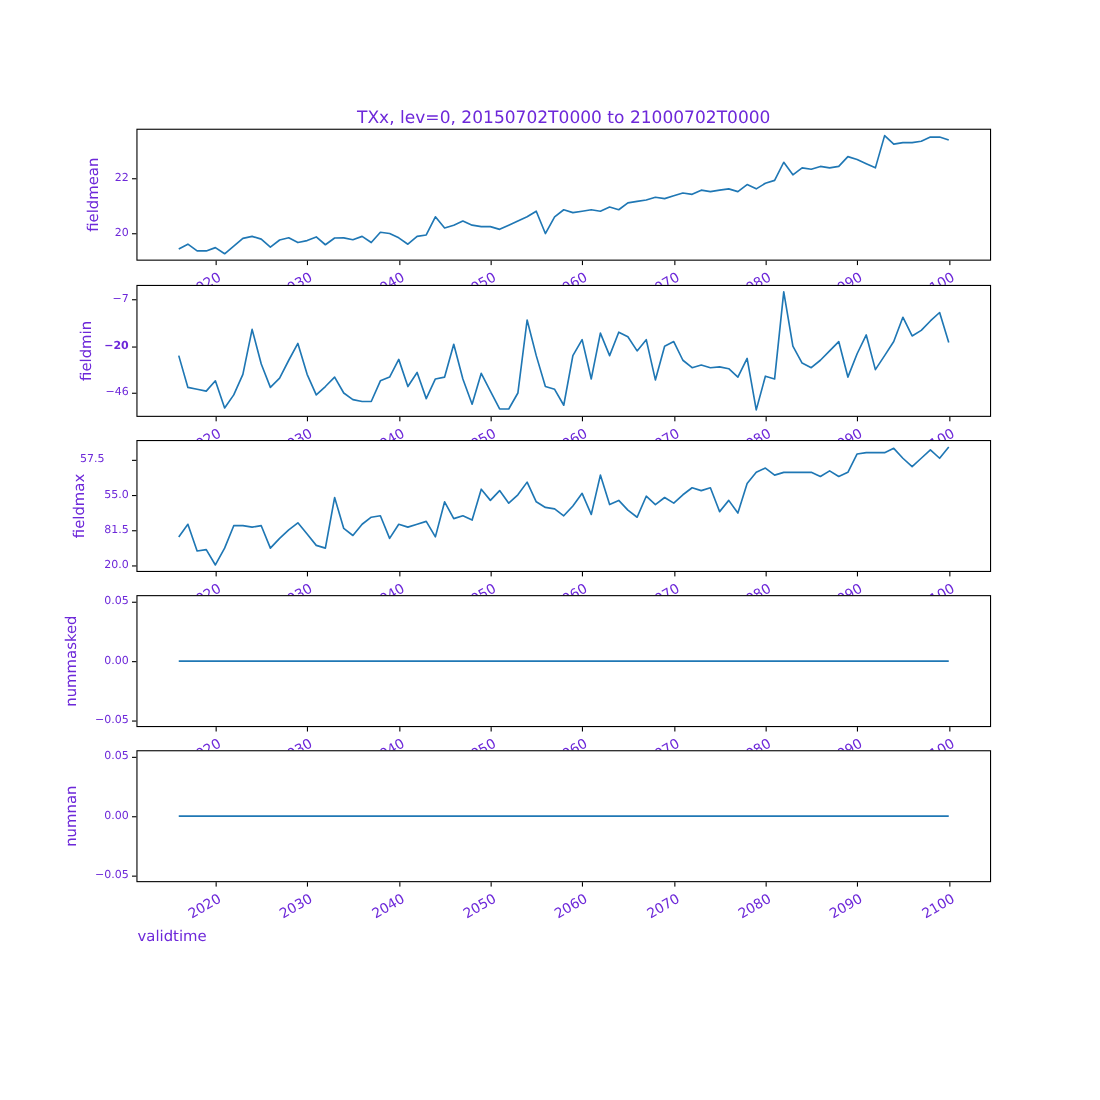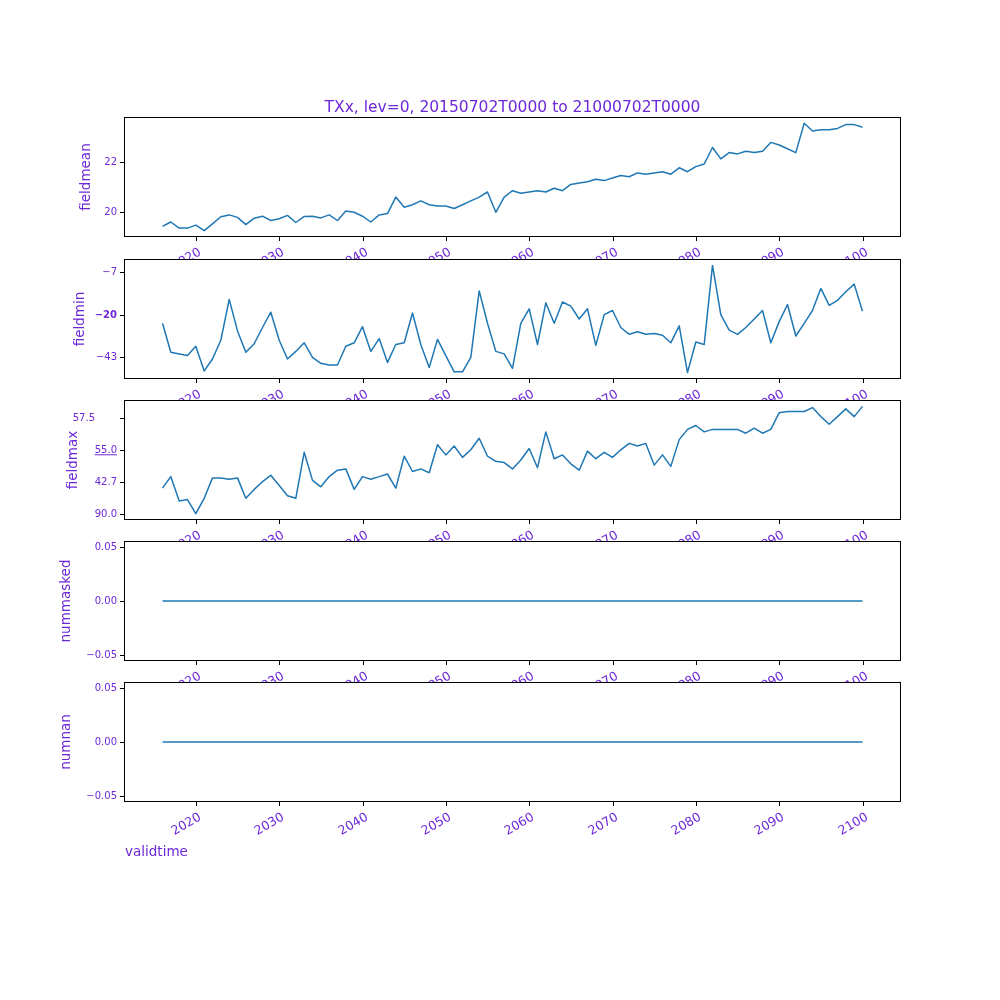--- a/index.html
+++ b/index.html
@@ -59,21 +59,21 @@
       <div class="axes-box" style="left: 124px; top: 259px; width: 775px; height: 118px;">
         <svg width="775" height="118">
           <polyline points="37.5,63.3 45.8,92.2 54.2,93.9 62.5,95.6 70.8,86.2 79.2,110.9 87.5,99.0 95.8,80.3 104.2,39.4 112.5,70.9 120.8,92.2 129.2,83.7 137.5,67.5 145.8,52.2 154.2,80.3 162.5,99.0 170.8,91.4 179.2,82.8 187.5,97.3 195.8,103.3 204.2,105.0 212.5,105.0 220.8,86.2 229.2,82.8 237.5,66.7 245.8,91.4 254.2,78.6 262.5,102.4 270.8,84.5 279.2,82.8 287.5,53.0 295.8,84.5 304.2,107.5 312.5,79.4 320.8,95.6 329.2,111.8 337.5,111.8 345.8,97.3 354.2,30.9 362.5,63.3 370.8,91.4 379.2,93.9 387.5,108.4 395.8,63.3 404.2,48.8 412.5,84.5 420.8,42.8 429.2,63.3 437.5,42.0 445.8,46.2 454.2,59.0 462.5,48.8 470.8,85.4 479.2,54.7 487.5,50.5 495.8,67.5 504.2,74.3 512.5,71.8 520.8,74.3 529.2,73.5 537.5,75.2 545.8,82.8 554.2,65.8 562.5,112.6 570.8,82.0 579.2,84.5 587.5,5.4 595.8,54.7 604.2,70.1 612.5,74.3 620.8,67.5 629.2,59.0 637.5,50.5 645.8,82.8 654.2,61.6 662.5,44.5 670.8,76.0 679.2,63.3 687.5,50.5 695.8,28.4 704.2,45.4 712.5,40.3 720.8,31.8 729.2,24.1 737.5,51.3" fill="none" stroke="#1f77b4" stroke-width="1.5" stroke-linejoin="round"></polyline>
         </svg>
       </div>
       <div class="tick-y" style="left: 120px; top: 272.2px;"></div>
       <span class="ytick-label" style="right: 883px; top: 272.2px;">−7</span>
       <div class="tick-y" style="left: 120px; top: 314.7px;"></div>
       <span class="ytick-label" style="right: 883px; top: 314.7px; font-weight: bold;">−20</span>
       <div class="tick-y" style="left: 120px; top: 357.3px;"></div>
-      <span class="ytick-label" style="right: 883px; top: 357.3px;">−43</span>
+      <span class="ytick-label" style="right: 883px; top: 357.3px;">−46</span>
       <div class="tick-x" style="left: 195.8px; top: 379px;"></div>
       <span class="xtick-label" style="right: 804.2px; top: 386px;">2020</span>
       <div class="tick-x" style="left: 279.2px; top: 379px;"></div>
       <span class="xtick-label" style="right: 720.8px; top: 386px;">2030</span>
       <div class="tick-x" style="left: 362.5px; top: 379px;"></div>
       <span class="xtick-label" style="right: 637.5px; top: 386px;">2040</span>
       <div class="tick-x" style="left: 445.8px; top: 379px;"></div>
       <span class="xtick-label" style="right: 554.2px; top: 386px;">2050</span>
       <div class="tick-x" style="left: 529.2px; top: 379px;"></div>
       <span class="xtick-label" style="right: 470.8px; top: 386px;">2060</span>
@@ -89,25 +89,25 @@
     </div>
   <div class="subplot">
       <div class="axes-box" style="left: 124px; top: 400px; width: 775px; height: 118px;">
         <svg width="775" height="118">
           <polyline points="37.5,87.1 45.8,75.6 54.2,99.9 62.5,98.6 70.8,112.6 79.2,97.3 87.5,76.9 95.8,76.9 104.2,78.2 112.5,76.9 120.8,97.3 129.2,88.4 137.5,80.7 145.8,74.3 154.2,84.5 162.5,94.8 170.8,97.3 179.2,51.3 187.5,79.4 195.8,85.8 204.2,75.6 212.5,69.2 220.8,67.9 229.2,88.4 237.5,75.6 245.8,78.2 254.2,75.6 262.5,73.0 270.8,87.1 279.2,55.2 287.5,70.5 295.8,67.9 304.2,71.8 312.5,43.7 320.8,53.9 329.2,45.0 337.5,56.4 345.8,48.8 354.2,37.3 362.5,55.2 370.8,60.3 379.2,61.6 387.5,67.9 395.8,59.0 404.2,47.5 412.5,66.7 420.8,30.9 429.2,57.7 437.5,53.9 445.8,62.8 454.2,69.2 462.5,50.1 470.8,57.7 479.2,51.3 487.5,56.4 495.8,48.8 504.2,42.4 512.5,45.0 520.8,42.4 529.2,64.1 537.5,53.9 545.8,65.4 554.2,38.6 562.5,28.4 570.8,24.5 579.2,30.9 587.5,28.4 595.8,28.4 604.2,28.4 612.5,28.4 620.8,32.2 629.2,27.1 637.5,32.2 645.8,28.4 654.2,11.7 662.5,10.5 670.8,10.5 679.2,10.5 687.5,6.6 695.8,15.6 704.2,23.2 712.5,15.6 720.8,7.9 729.2,15.6 737.5,5.4" fill="none" stroke="#1f77b4" stroke-width="1.5" stroke-linejoin="round"></polyline>
         </svg>
       </div>
       <div class="tick-y" style="left: 120px; top: 417.9px;"></div>
       <span class="ytick-label" style="right: 905px; top: 417.9px;">57.5</span>
       <div class="tick-y" style="left: 120px; top: 449.8px;"></div>
-      <span class="ytick-label" style="right: 883px; top: 449.8px; text-decoration: underline;">55.0</span>
+      <span class="ytick-label" style="right: 883px; top: 449.8px;">55.0</span>
       <div class="tick-y" style="left: 120px; top: 481.7px;"></div>
-      <span class="ytick-label" style="right: 883px; top: 481.7px;">42.7</span>
+      <span class="ytick-label" style="right: 883px; top: 481.7px;">81.5</span>
       <div class="tick-y" style="left: 120px; top: 513.6px;"></div>
-      <span class="ytick-label" style="right: 883px; top: 513.6px;">90.0</span>
+      <span class="ytick-label" style="right: 883px; top: 513.6px;">20.0</span>
       <div class="tick-x" style="left: 195.8px; top: 520px;"></div>
       <span class="xtick-label" style="right: 804.2px; top: 527px;">2020</span>
       <div class="tick-x" style="left: 279.2px; top: 520px;"></div>
       <span class="xtick-label" style="right: 720.8px; top: 527px;">2030</span>
       <div class="tick-x" style="left: 362.5px; top: 520px;"></div>
       <span class="xtick-label" style="right: 637.5px; top: 527px;">2040</span>
       <div class="tick-x" style="left: 445.8px; top: 520px;"></div>
       <span class="xtick-label" style="right: 554.2px; top: 527px;">2050</span>
       <div class="tick-x" style="left: 529.2px; top: 520px;"></div>
       <span class="xtick-label" style="right: 470.8px; top: 527px;">2060</span>

